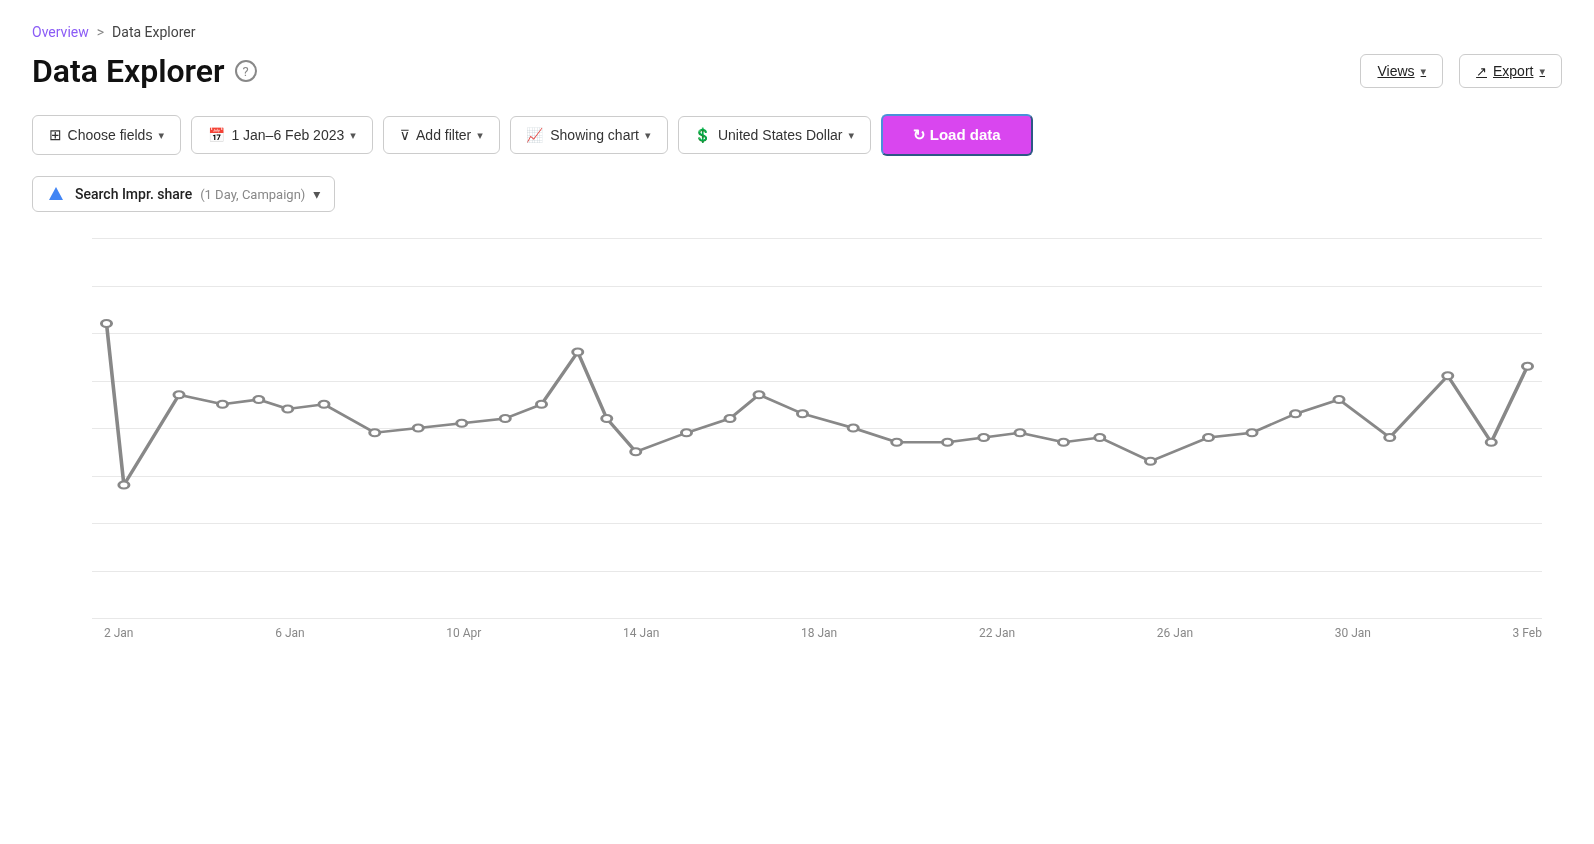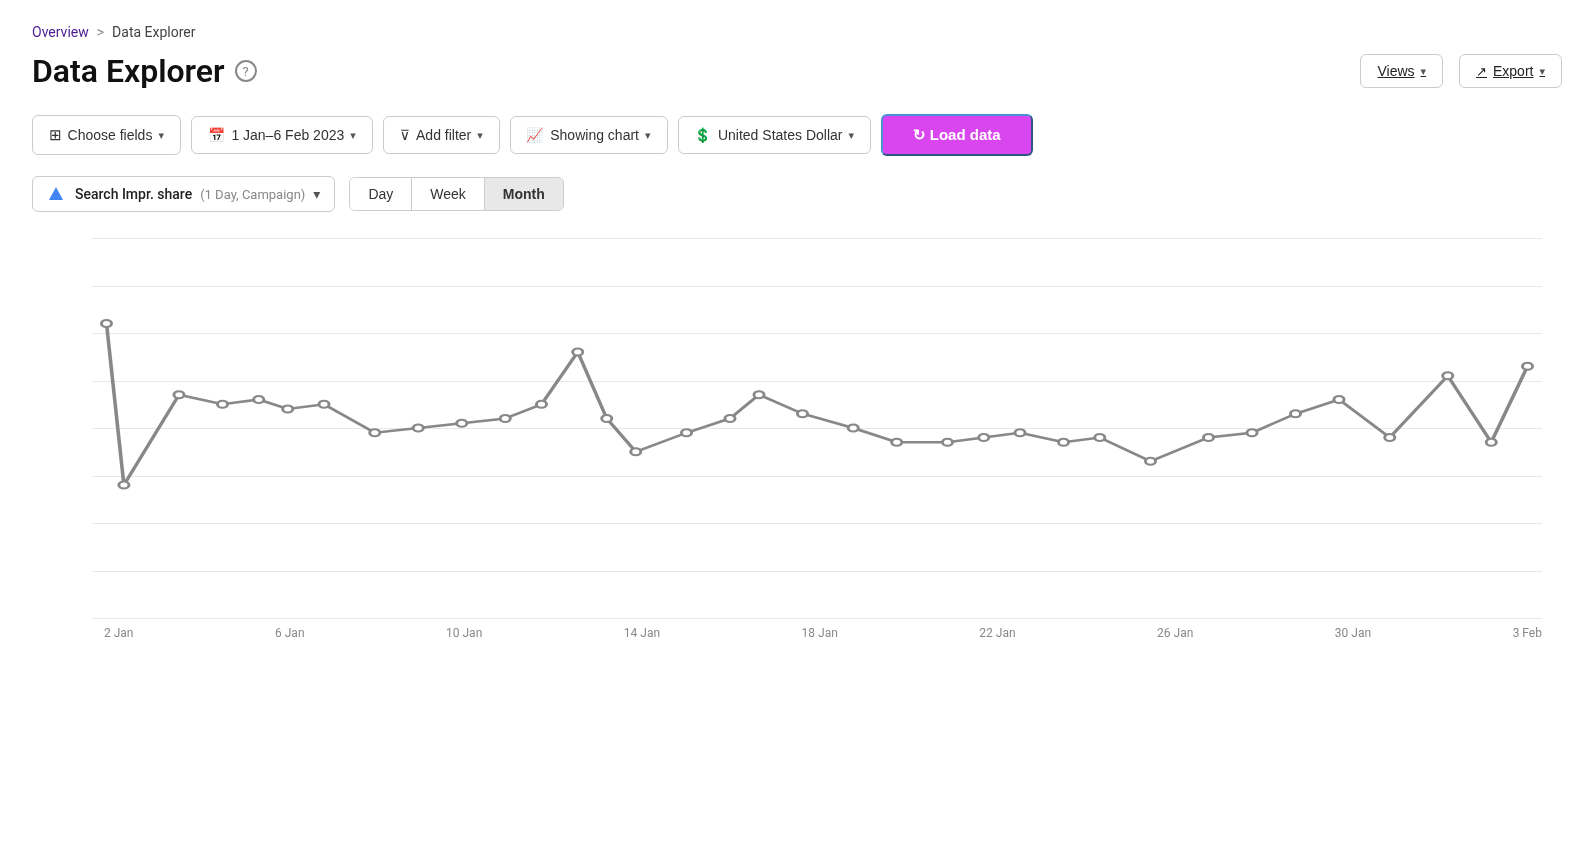--- a/index.html
+++ b/index.html
@@ -1,19 +1,19 @@
 <!DOCTYPE html>
 <html><head>
   <meta charset="utf-8">
   <style>
     * { box-sizing: border-box; margin: 0; padding: 0; }
     body { font-family: -apple-system, BlinkMacSystemFont, 'Segoe UI', Roboto, sans-serif; background: #fff; color: #222; padding: 24px 32px; }
 
     .breadcrumb { display: flex; align-items: center; gap: 8px; font-size: 14px; margin-bottom: 12px; }
-    .breadcrumb-link { color: #4c1d95; cursor: pointer; }
+    .breadcrumb-link { color: #8b5cf6; cursor: pointer; }
     .breadcrumb-sep { color: #888; }
     .breadcrumb-current { color: #444; }
 
     .page-header { display: flex; align-items: center; justify-content: space-between; margin-bottom: 24px; }
     .page-title-row { display: flex; align-items: center; gap: 10px; }
     .page-title { font-size: 32px; font-weight: 600; color: #111; }
     .help-icon { width: 22px; height: 22px; border-radius: 50%; border: 2px solid #888; display: flex; align-items: center; justify-content: center; color: #888; font-size: 13px; cursor: pointer; }
     .header-actions { display: flex; gap: 16px; text-decoration: underline; }
 
     .btn { display: flex; align-items: center; gap: 6px; padding: 8px 16px; border: 1.5px solid #ccc; border-radius: 6px; background: #fff; font-size: 14px; cursor: pointer; color: #222; font-weight: 500; }
@@ -108,25 +108,20 @@
   <div class="metric-selector">
     <span style="display:flex;align-items:center;margin-right:2px;">
       <svg width="18" height="18" viewBox="0 0 18 18">
         <polygon points="9,2 16,15 2,15" fill="#4285f4"></polygon>
       </svg>
     </span>
     <span class="metric-label">Search Impr. share</span>
     <span class="metric-sub">(1 Day, Campaign)</span>
     <span class="metric-chevron">▾</span>
   </div>
-  <div class="period-buttons" id="period-buttons-container">
-  <button class="period-btn">Day</button>
-      <button class="period-btn">Week</button>
-      <button class="period-btn active">Month</button>
-    </div>
 </div>
 
 <div class="chart-area">
 
 
   <div class="chart-inner" id="chart-inner">
 
     <div class="grid-lines" id="grid-lines">
         <div class="grid-line" style="top: 0%;"></div>
         <div class="grid-line" style="top: 12.5%;"></div>
@@ -175,21 +170,21 @@
         <circle cx="895" cy="199.5" r="3.5" fill="#fff" stroke="#888" stroke-width="2"></circle>
         <circle cx="935" cy="137.75000000000003" r="3.5" fill="#fff" stroke="#888" stroke-width="2"></circle>
         <circle cx="965" cy="204.25000000000003" r="3.5" fill="#fff" stroke="#888" stroke-width="2"></circle>
         <circle cx="990" cy="128.25" r="3.5" fill="#fff" stroke="#888" stroke-width="2"></circle>
       </svg>
   </div>
 
   <div class="x-axis" id="x-axis">
       <div class="x-label">2 Jan</div>
       <div class="x-label">6 Jan</div>
-      <div class="x-label">10 Jan</div>
+      <div class="x-label">10 Apr</div>
       <div class="x-label">14 Jan</div>
       <div class="x-label">18 Jan</div>
       <div class="x-label">22 Jan</div>
       <div class="x-label">26 Jan</div>
       <div class="x-label">30 Jan</div>
       <div class="x-label">3 Feb</div>
     </div>
 </div>
 
 </body></html>

